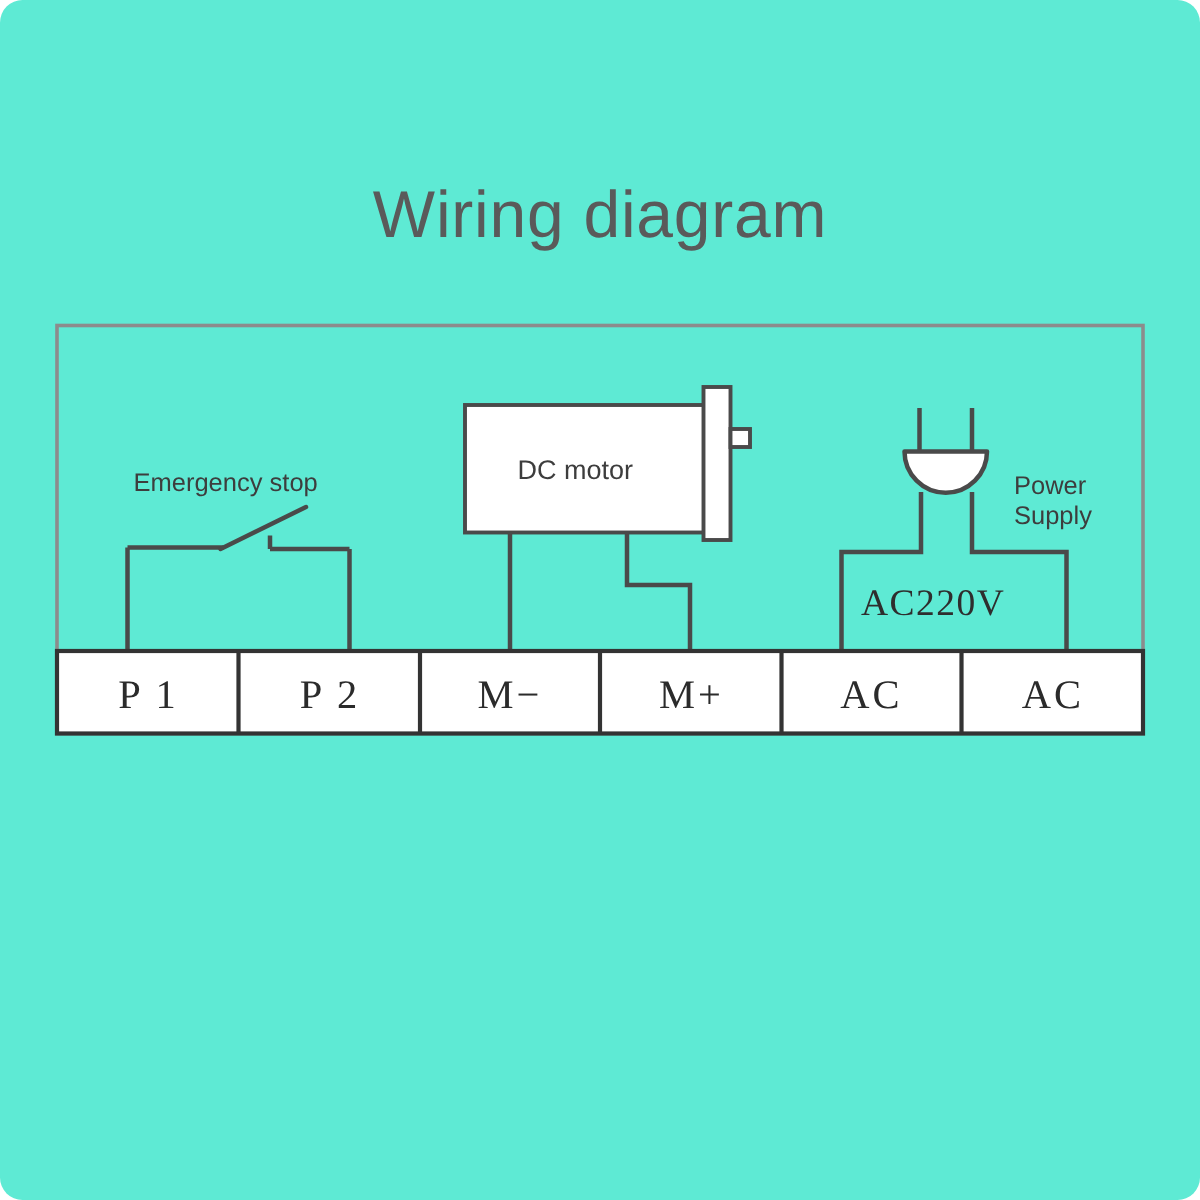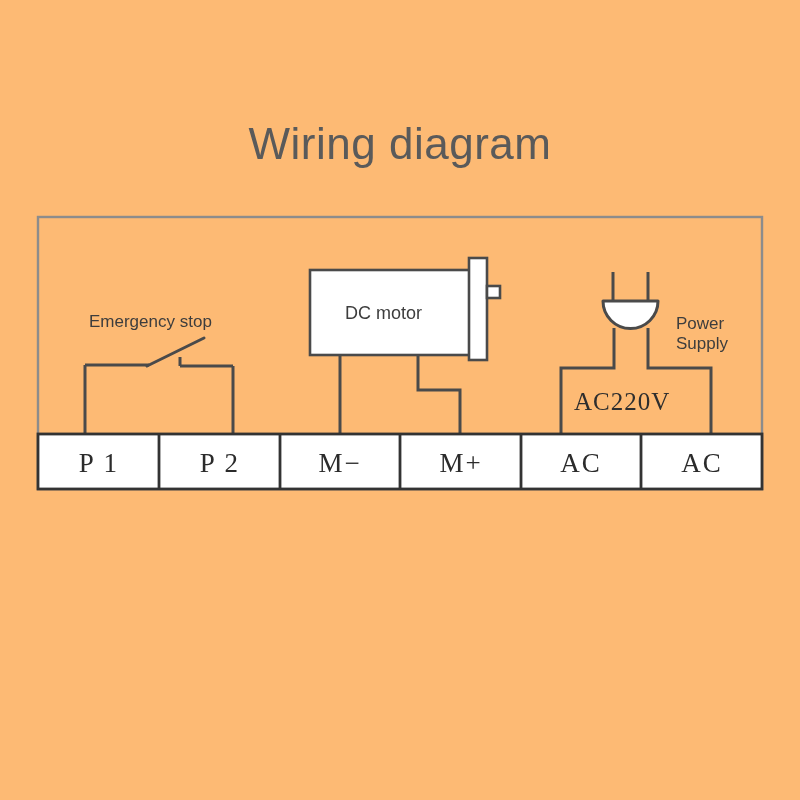--- a/index.html
+++ b/index.html
@@ -10,21 +10,22 @@
   body {
     width: 800px;
     height: 800px;
     font-family: "Liberation Sans", sans-serif;
     overflow: hidden;
   }
   #canvas {
     position: relative;
     width: 800px;
     height: 800px;
-    background: #fdba74;
+    background: #5eead4;
+    border-radius: 15px;
   }
   #title {
     position: absolute;
     left: 0;
     top: 119px;
     width: 800px;
     text-align: center;
     font-family: "Liberation Sans", sans-serif;
     font-size: 44px;
     font-weight: 300;

